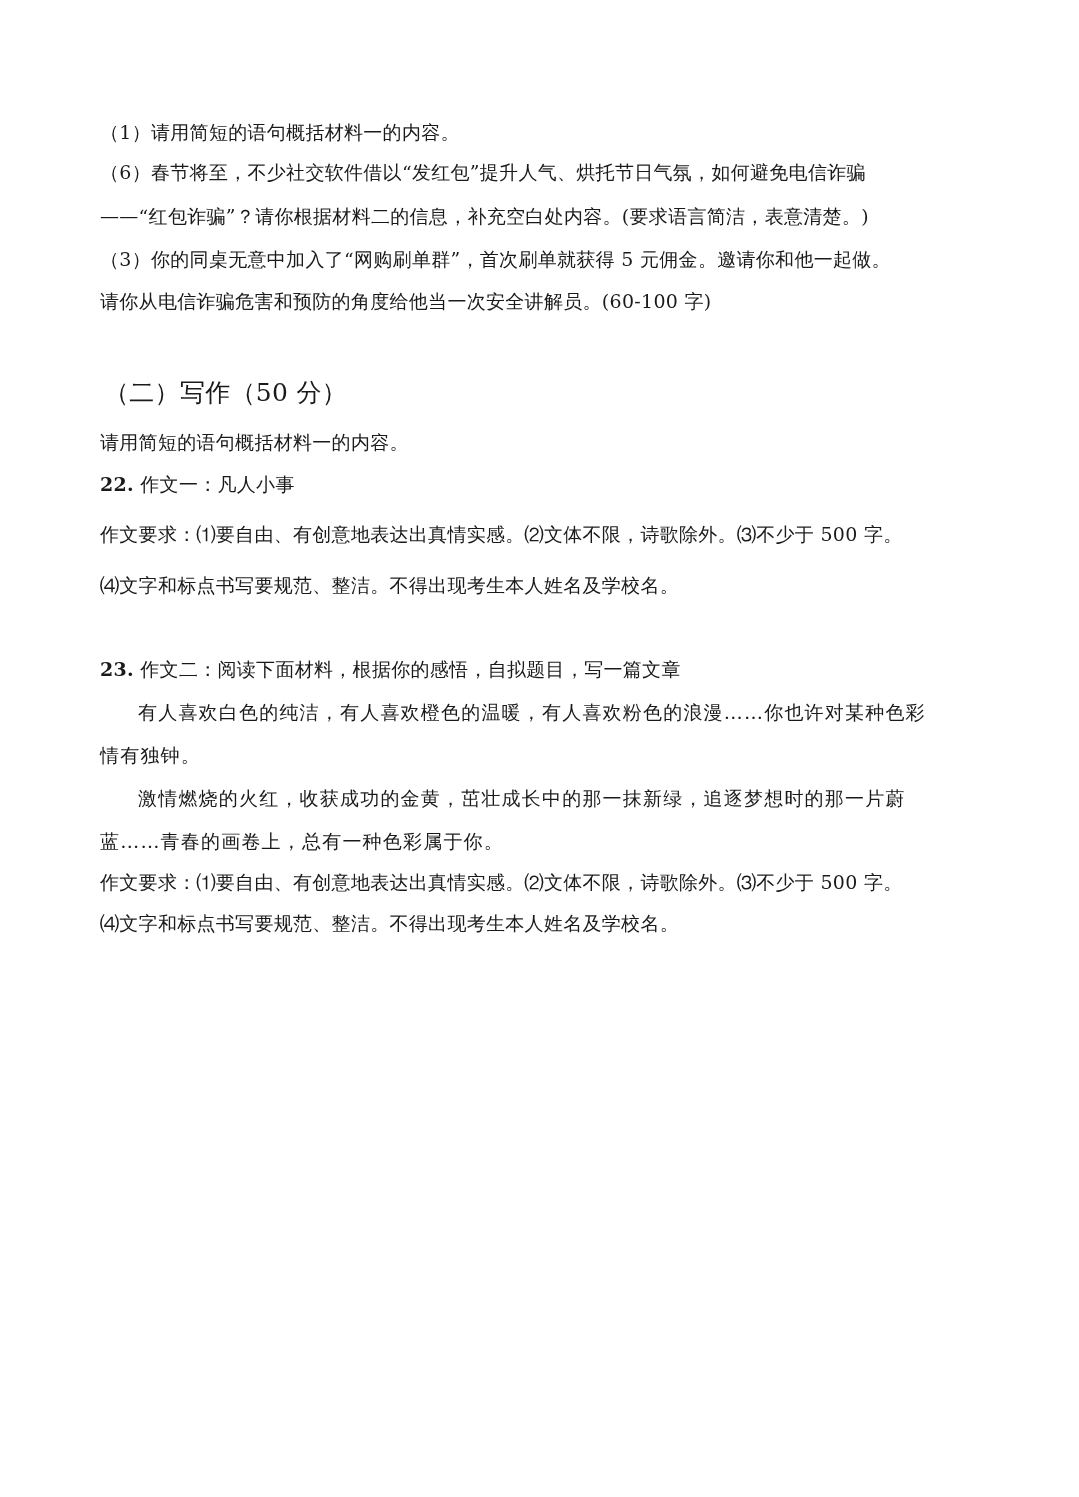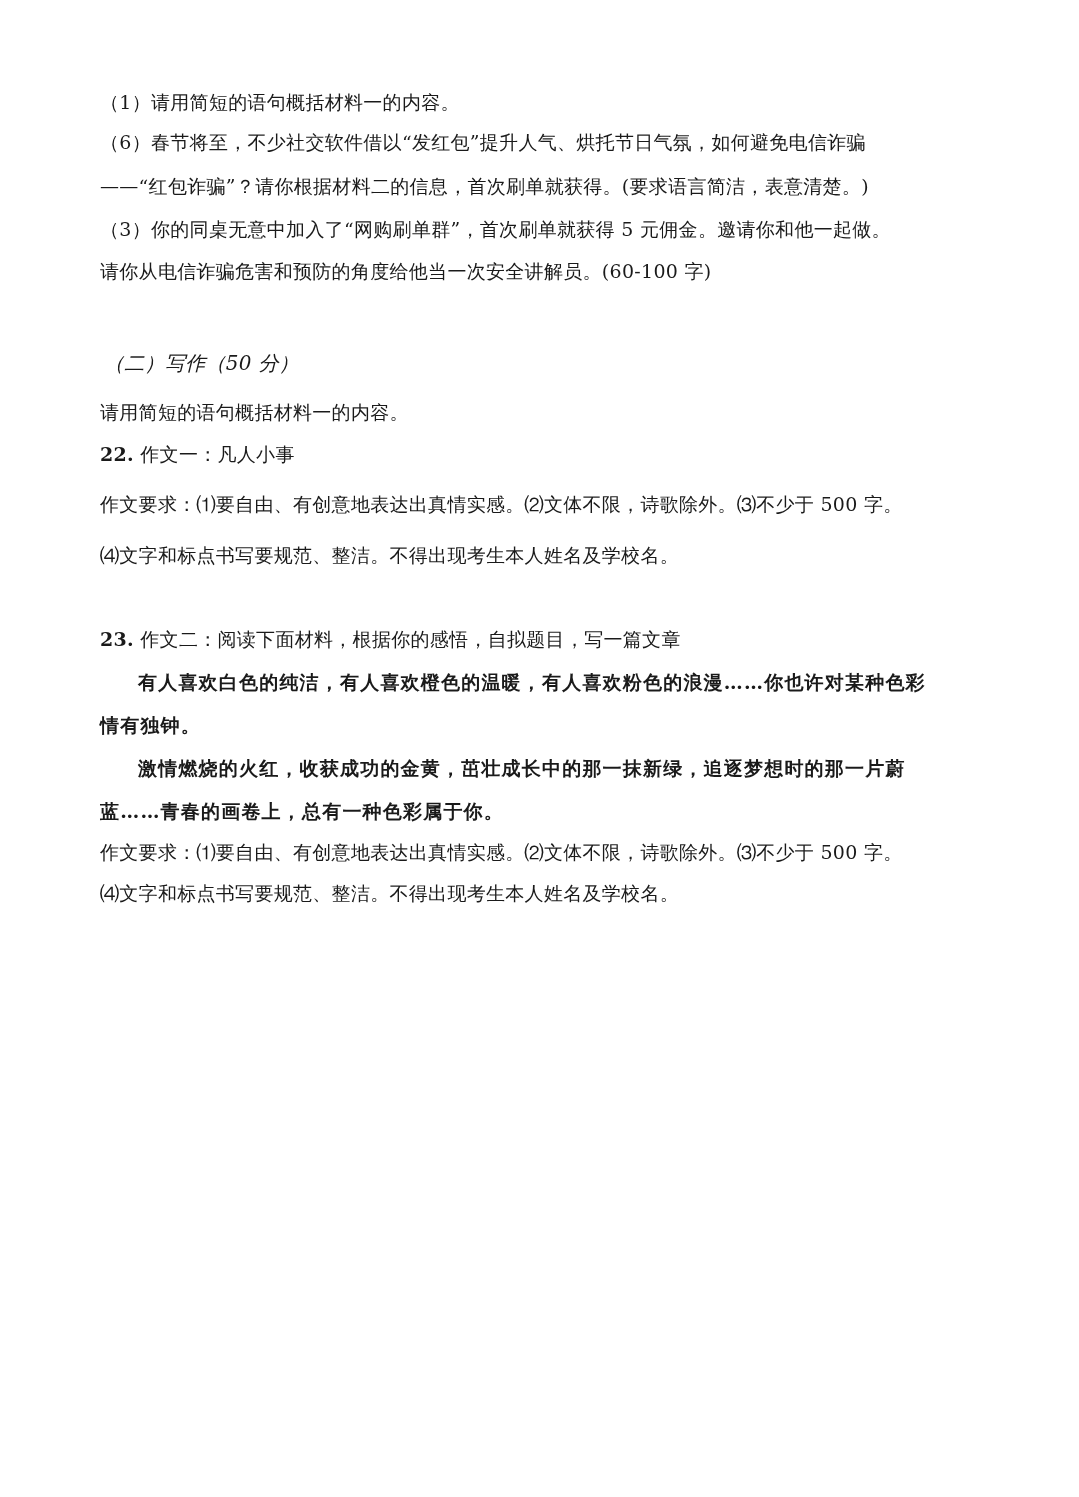--- a/index.html
+++ b/index.html
@@ -11,33 +11,34 @@
       position: relative;
       overflow: hidden;
     }
     .line {
       position: absolute;
       left: 100px;
       font-size: 19px;
       line-height: 28px;
       white-space: nowrap;
       letter-spacing: 0.3px;
+      margin-top: 30px;
     }
     .indent { left: 138px; }
-    .heading { font-size: 20px; left: 104px; font-style: italic; }
+    .heading { font-size: 25px; left: 104px; }
     .bold-num { font-weight: bold; }
-    .kai { font-family: "DejaVu Serif", "Liberation Serif", serif; letter-spacing: 1.2px; font-weight: bold; }
+    .kai { font-family: "DejaVu Serif", "Liberation Serif", serif; letter-spacing: 1.2px; }
   </style>
 </head>
 <body>
 
 <div>
   <div class="line" style="top:88px;">（1）请用简短的语句概括材料一的内容。</div>
   <div class="line" style="top:128px;">（6）春节将至，不少社交软件借以“发红包”提升人气、烘托节日气氛，如何避免电信诈骗</div>
-  <div class="line" style="top:172px;">——“红包诈骗”？请你根据材料二的信息，首次刷单就获得。(要求语言简洁，表意清楚。)</div>
+  <div class="line" style="top:172px;">——“红包诈骗”？请你根据材料二的信息，补充空白处内容。(要求语言简洁，表意清楚。)</div>
   <div class="line" style="top:215px;">（3）你的同桌无意中加入了“网购刷单群”，首次刷单就获得 5 元佣金。邀请你和他一起做。</div>
   <div class="line" style="top:257px;">请你从电信诈骗危害和预防的角度给他当一次安全讲解员。(60-100 字)</div>
 
   <div class="line heading" style="top:349px;">（二）写作（50 分）</div>
   <div class="line" style="top:398px;">请用简短的语句概括材料一的内容。</div>
 
   <div class="line" style="top:440px;text-align:right;">
     <span class="bold-num">22.</span><span> 作文一：凡人小事</span>
   </div>
   <div class="line" style="top:490px;">作文要求：⑴要自由、有创意地表达出真情实感。⑵文体不限，诗歌除外。⑶不少于 500 字。</div>

